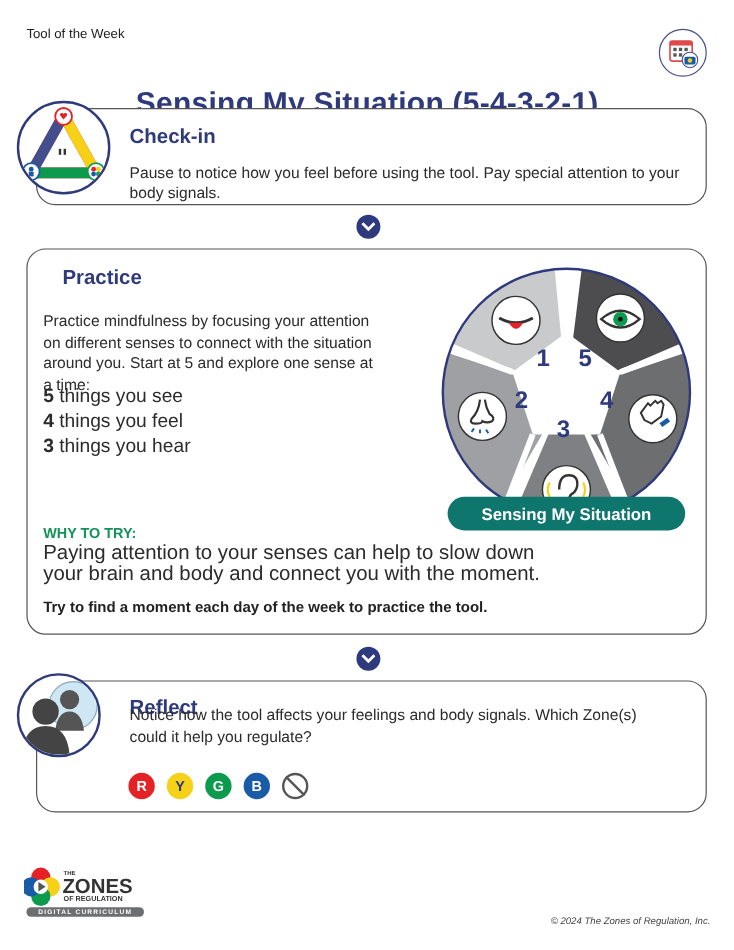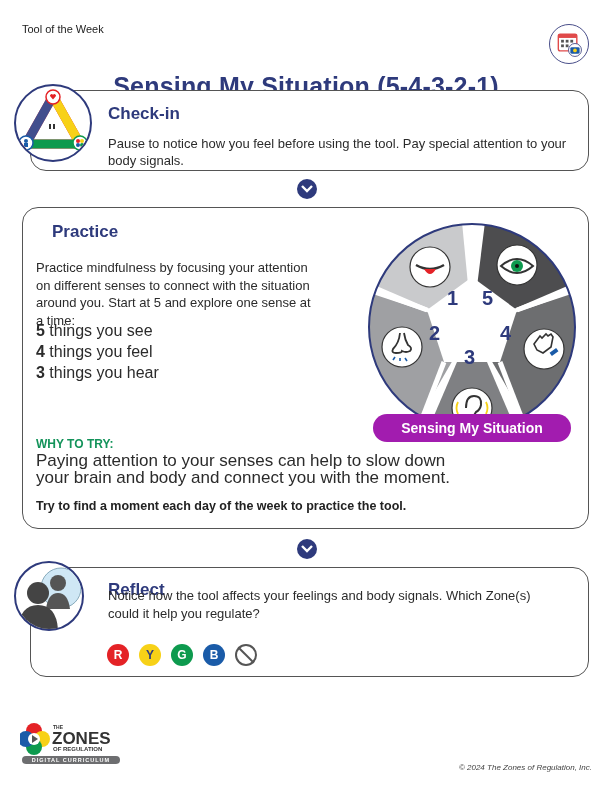--- a/index.html
+++ b/index.html
@@ -25,21 +25,21 @@
   .chev { position: absolute; width: 20px; height: 20px; border-radius: 50%; background: #2e3a7c; }
   .chev svg { position: absolute; left: 4px; top: 5px; }
 
   .senses { position: absolute; left: 36px; top: 320px; font-size: 16px; line-height: 21px; }
   .senses b { font-weight: 700; }
   .why-title { position: absolute; left: 36px; top: 437px; font-size: 12px; font-weight: 700; color: #13935a; }
   .why-text { position: absolute; left: 36px; top: 452px; width: 420px; font-size: 17px; line-height: 17px; }
   .try-text { position: absolute; left: 36px; top: 499px; font-size: 12.5px; font-weight: 700; color: #222; }
 
   .wheel { position: absolute; left: 367px; top: 222px; width: 210px; height: 210px; }
-  .wheel-label { position: absolute; left: 373px; top: 414px; width: 198px; height: 28px; border-radius: 14px; background: #a21caf; color: #fff; font-size: 14px; font-weight: 700; text-align: center; line-height: 28px; }
+  .wheel-label { position: absolute; left: 373px; top: 414px; width: 198px; height: 28px; border-radius: 14px; background: #0f766e; color: #fff; font-size: 14px; font-weight: 700; text-align: center; line-height: 28px; }
 
   .zones-row { position: absolute; left: 107px; top: 644px; display: flex; gap: 10px; }
   .zone { width: 22px; height: 22px; border-radius: 50%; color: #fff; font-size: 12px; font-weight: 700; text-align: center; line-height: 22px; }
   .zone-none { width: 22px; height: 22px; border-radius: 50%; border: 2px solid #555; position: relative; }
   .zone-none::after { content: ""; position: absolute; left: 8px; top: -2px; width: 2px; height: 22px; background: #555; transform: rotate(-45deg); }
 
   .logo { position: absolute; left: 20px; top: 722px; width: 110px; height: 50px; }
   .copyright { position: absolute; right: 20px; top: 763px; font-size: 8px; font-style: italic; color: #444; }
 </style>
 </head>

